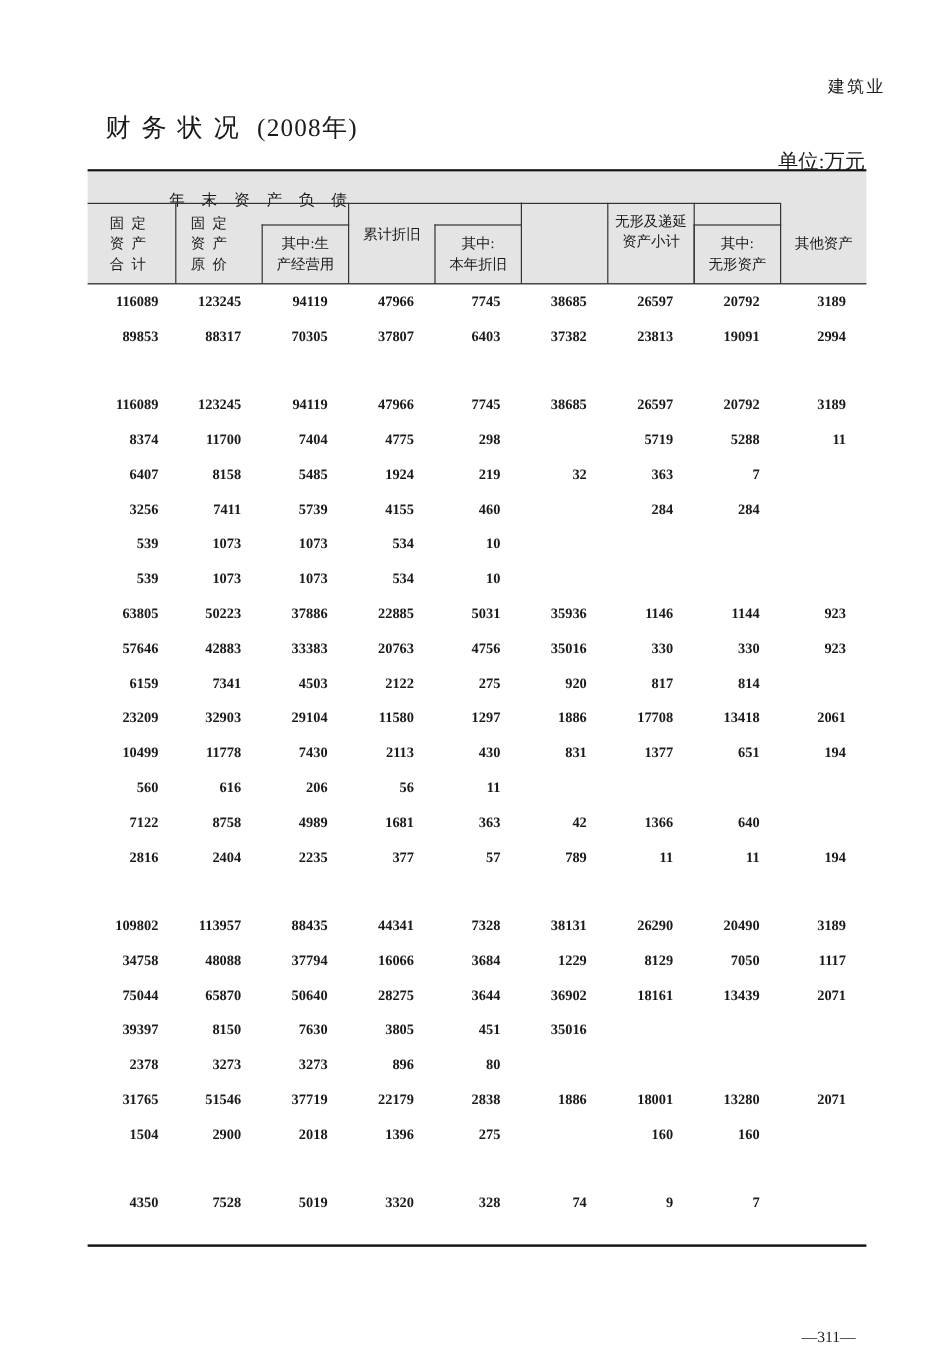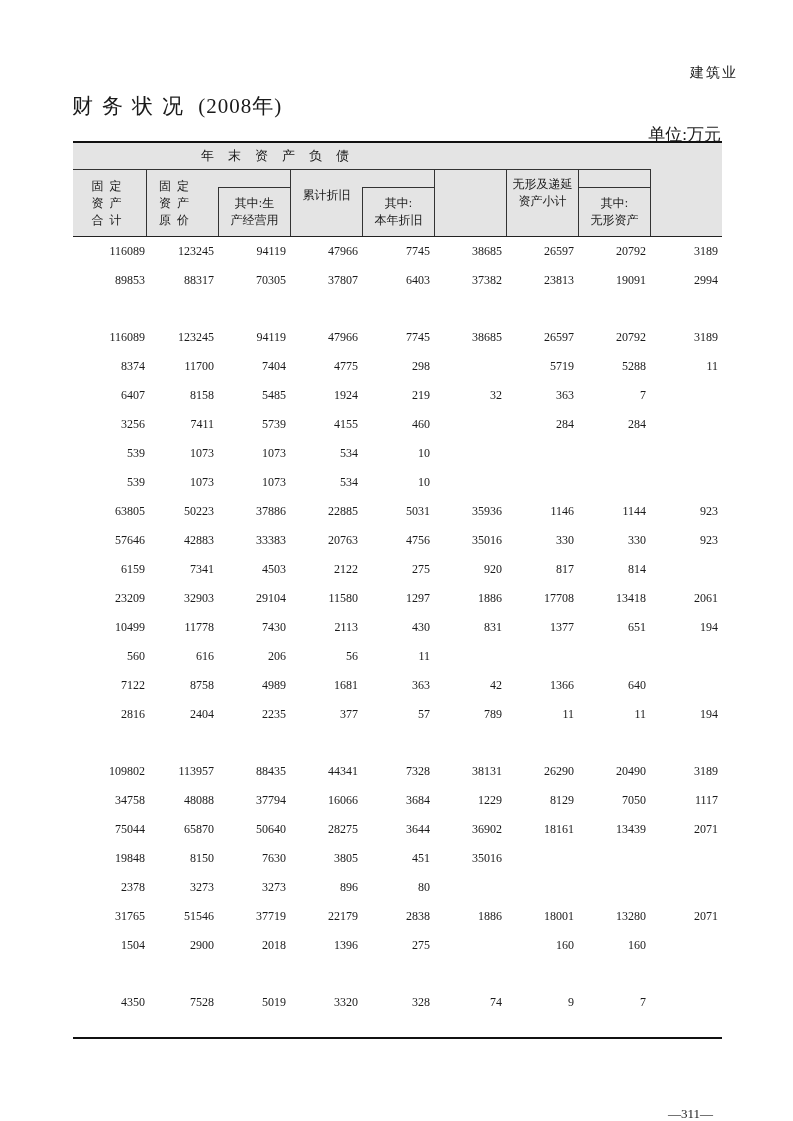--- a/index.html
+++ b/index.html
@@ -1,33 +1,33 @@
 <!DOCTYPE html>
 <html><head>
 <meta charset="utf-8">
 <style>
   html, body { margin: 0; padding: 0; background: #ffffff; }
   body { width: 793px; height: 1121px; position: relative; overflow: hidden;
          font-family: "Liberation Serif", "DejaVu Serif", serif; color: #1a1a1a; }
   .section-tag { position: absolute; right: 55px; top: 64px; font-size: 14px; letter-spacing: 2px; }
-  .page-title { position: absolute; left: 72px; top: 92px; font-size: 21px; letter-spacing: 1px; }
+  .page-title { position: absolute; left: 88px; top: 92px; font-size: 21px; letter-spacing: 1px; }
   .page-title .zh { letter-spacing: 9px; }
   .unit { position: absolute; right: 72px; top: 123px; font-size: 17px; }
   .rule-top { position: absolute; left: 73px; width: 649px; top: 141px; height: 2px; background: #111; }
   .header { position: absolute; left: 73px; top: 143px; width: 649px; height: 94px; background: #e4e4e4;
             border-bottom: 1.5px solid #222; box-sizing: border-box; }
-  .group-title { position: absolute; left: 0; top: 1px; width: 290px; height: 26px; line-height: 24px;
-                 font-size: 13px; letter-spacing: 14px; text-align: right; padding-left: 68px; box-sizing: border-box; }
+  .group-title { position: absolute; left: 0; top: 12px; width: 290px; height: 26px; line-height: 24px;
+                 font-size: 13px; letter-spacing: 14px; text-align: left; padding-left: 68px; box-sizing: border-box; }
   .group-line { position: absolute; left: 0; top: 26px; width: 362px; height: 1px; background: #333; }
   .hcell { position: absolute; font-size: 12px; text-align: center; line-height: 17px; display: flex;
            align-items: center; justify-content: center; box-sizing: border-box; }
   .vline { position: absolute; width: 1px; background: #333; }
   .hline { position: absolute; height: 1px; background: #333; }
   .stack span { display: block; letter-spacing: 6px; }
-  .rows { position: absolute; left: 86px; top: 237px; width: 649px; }
+  .rows { position: absolute; left: 73px; top: 237px; width: 649px; font-weight: bold; }
   .row { display: flex; height: 29px; align-items: center; font-size: 12px; }
   .row.spacer { height: 28px; }
   .cell { width: 72px; text-align: right; padding-right: 17px; box-sizing: border-box; }
   .cell:first-child { width: 73px; padding-right: 14px; }
   .rule-bottom { position: absolute; left: 73px; width: 649px; top: 1037px; height: 1.5px; background: #111; }
   .page-num { position: absolute; right: 80px; top: 1106px; font-size: 13px; }
 </style>
 </head>
 <body>
 
@@ -94,20 +94,23 @@
       <div>无形及递延</div>
       <div>资产小计</div>
     </div>
   </div>
   <div class="hcell" style="left:506px; top:45px; width:71px; height:48px;">
     <div>
       <div>其中:</div>
       <div>无形资产</div>
     </div>
   </div>
+  <div class="hcell" style="left:578px; top:27px; width:71px; height:66px;">
+    <div>其他资产</div>
+  </div>
 </div>
 
 <div class="rows" id="rows">
     <div class="row">
       <div class="cell">116089</div>
       <div class="cell">123245</div>
       <div class="cell">94119</div>
       <div class="cell">47966</div>
       <div class="cell">7745</div>
       <div class="cell">38685</div>
@@ -309,21 +312,21 @@
       <div class="cell">65870</div>
       <div class="cell">50640</div>
       <div class="cell">28275</div>
       <div class="cell">3644</div>
       <div class="cell">36902</div>
       <div class="cell">18161</div>
       <div class="cell">13439</div>
       <div class="cell">2071</div>
     </div>
     <div class="row">
-      <div class="cell">19848</div>
+      <div class="cell">39397</div>
       <div class="cell">8150</div>
       <div class="cell">7630</div>
       <div class="cell">3805</div>
       <div class="cell">451</div>
       <div class="cell">35016</div>
       <div class="cell"></div>
       <div class="cell"></div>
       <div class="cell"></div>
     </div>
     <div class="row">

